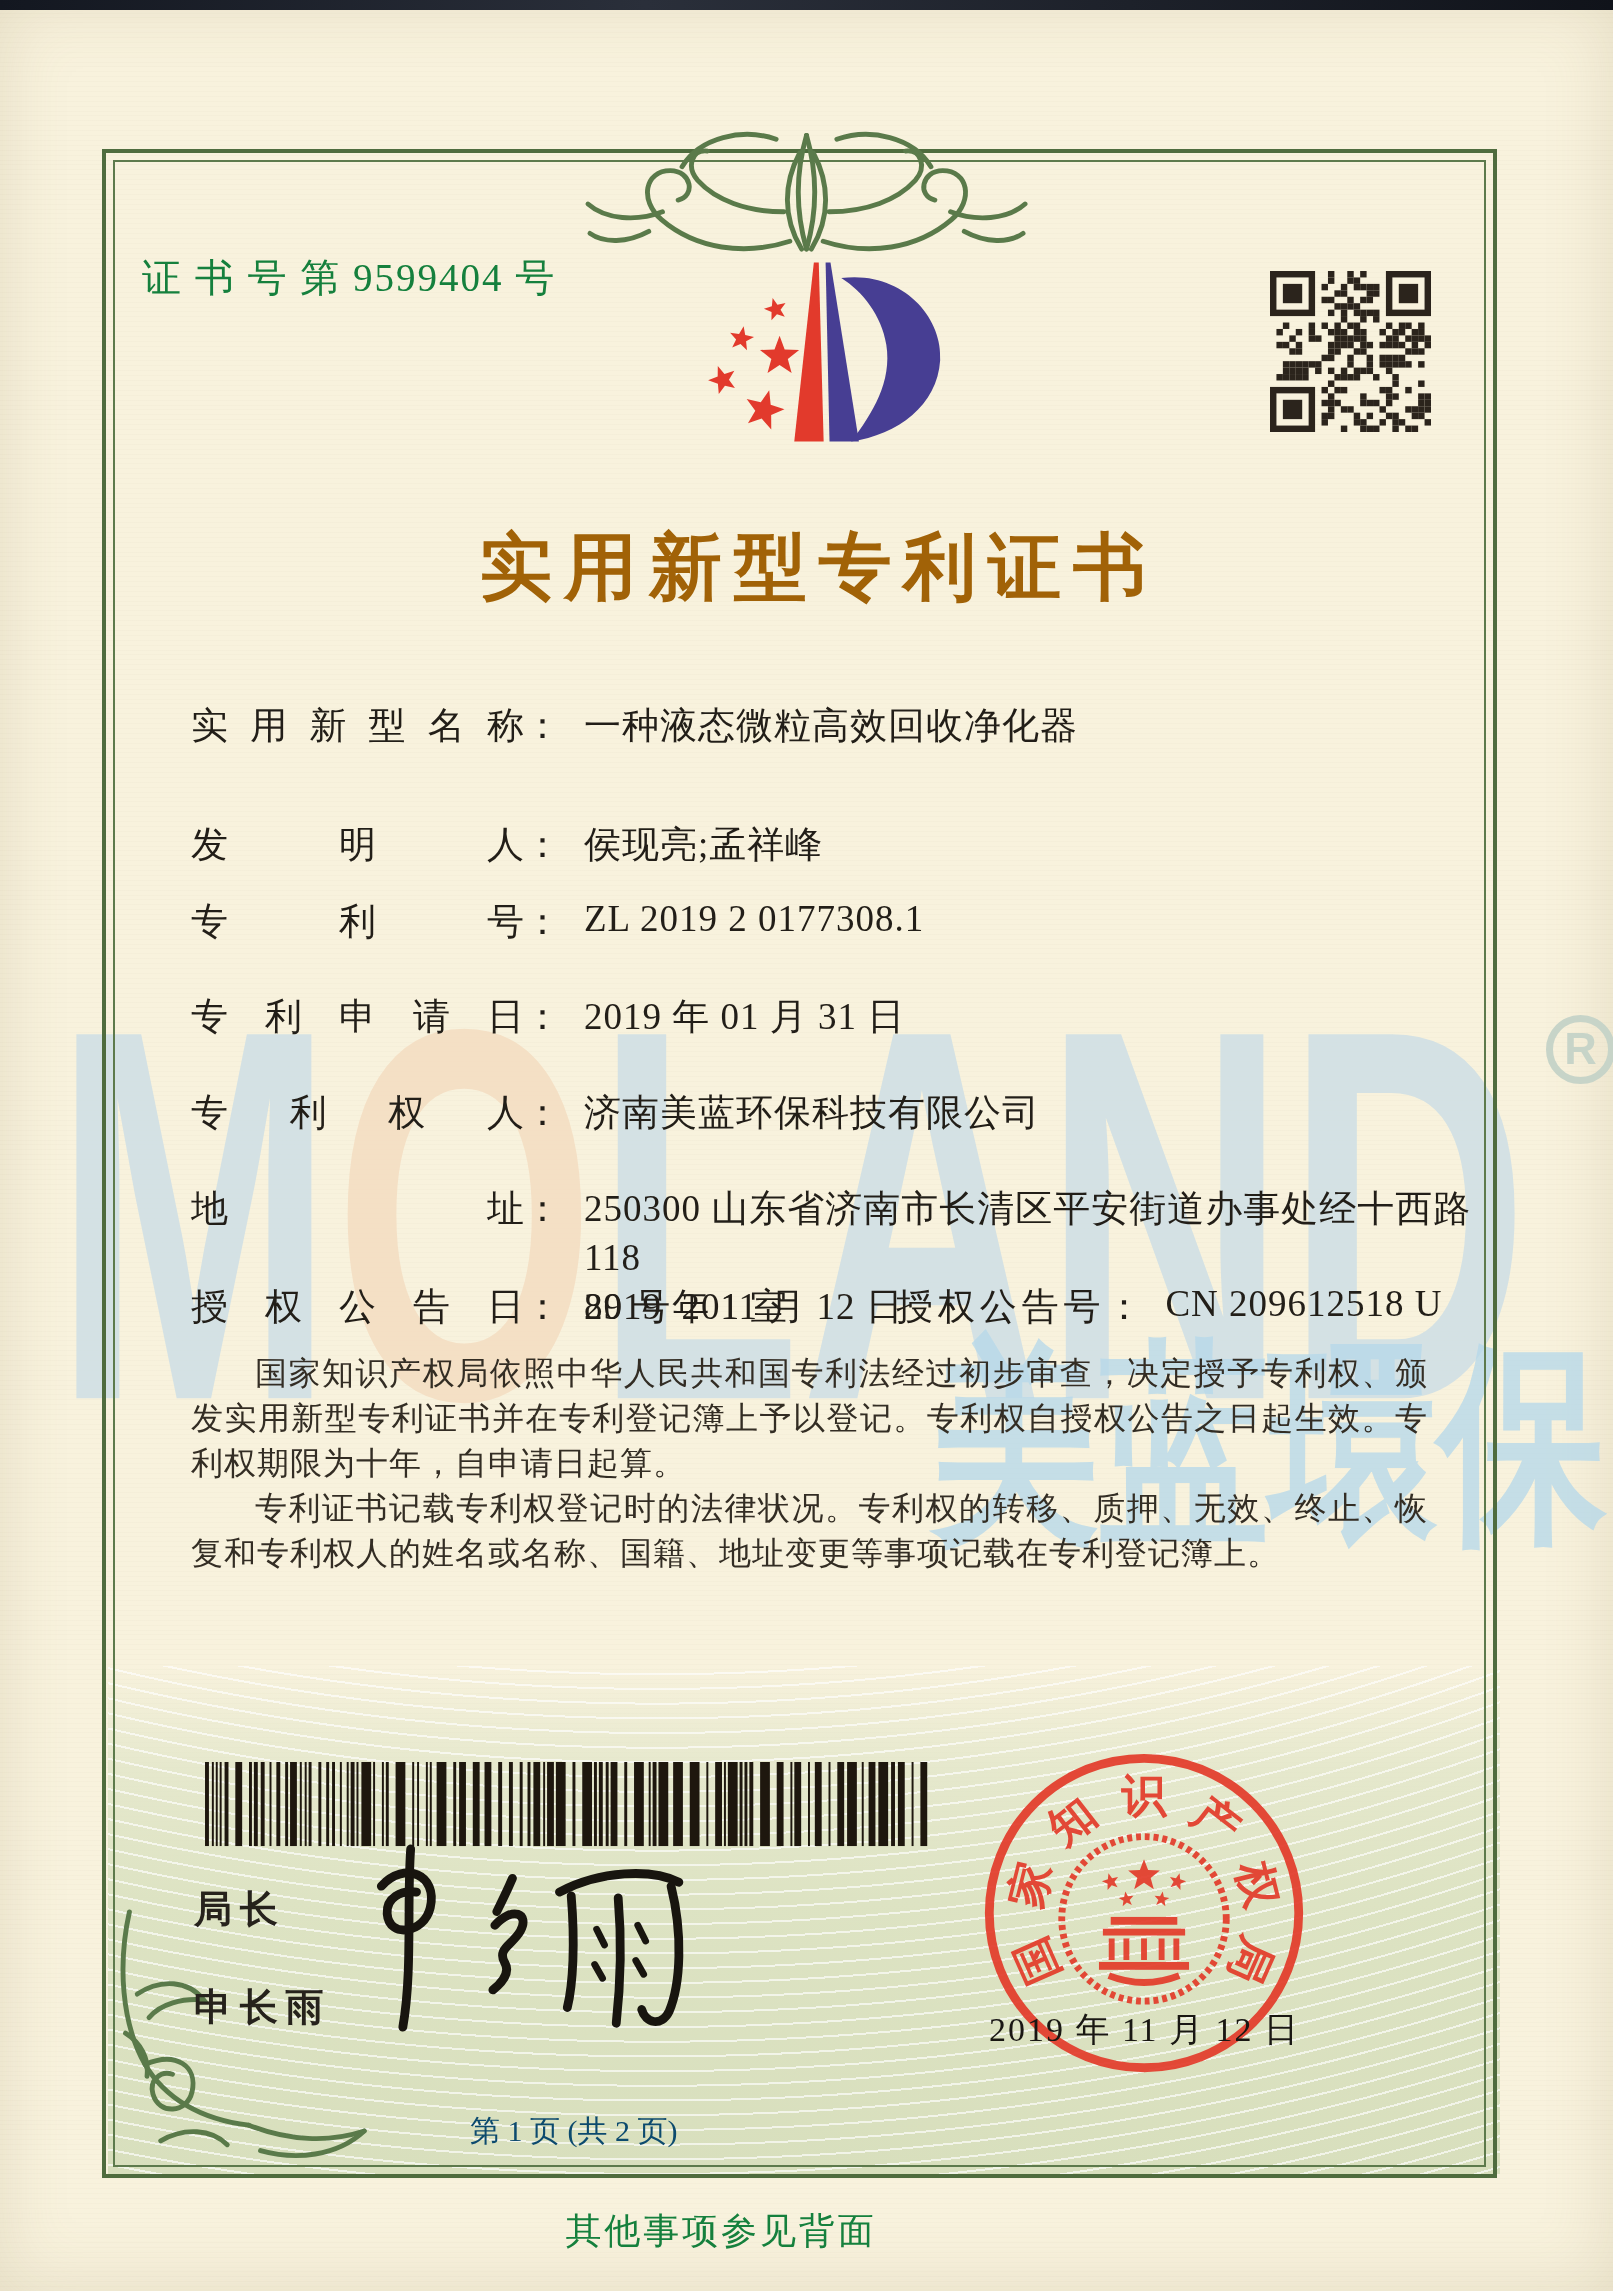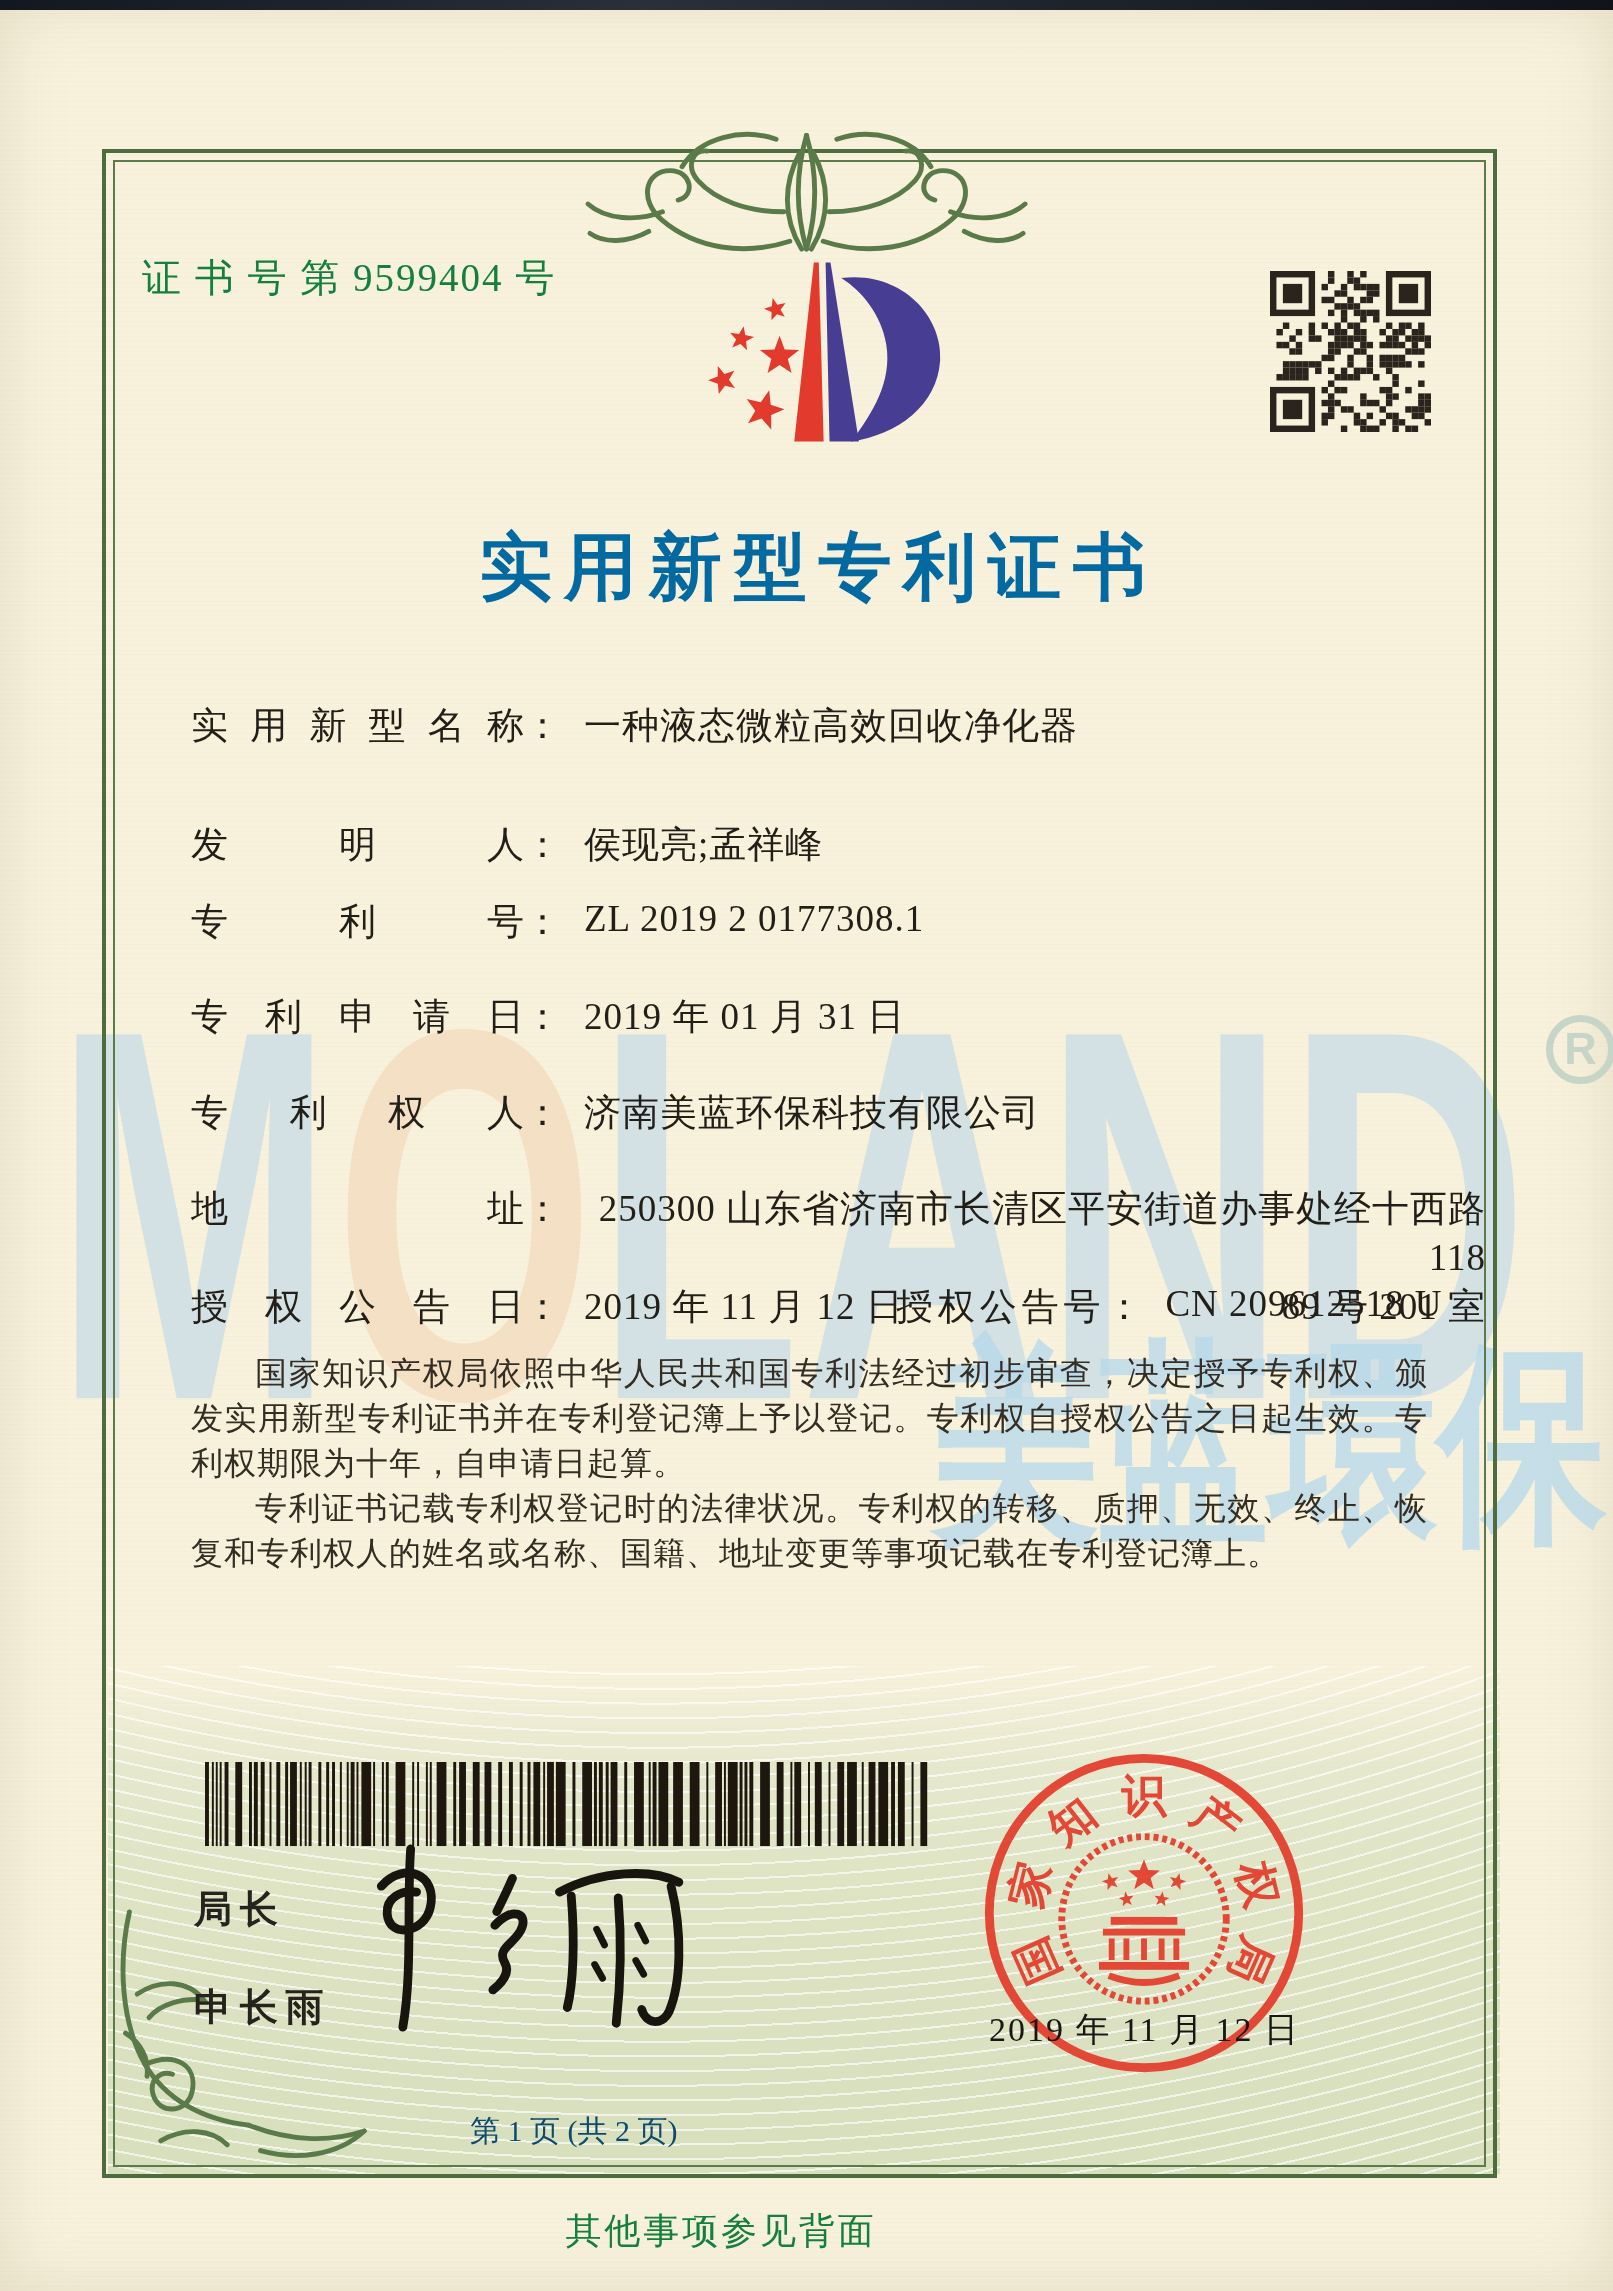--- a/index.html
+++ b/index.html
@@ -23,25 +23,25 @@
       repeating-radial-gradient(circle at 549px -2284px, rgba(255,255,255,0) 0 12.7px, rgba(255,255,255,.65) 12.7px 14.7px),
       linear-gradient(to bottom, rgba(222,228,198,0) 0%, rgba(222,228,198,.7) 20%, #dde3c3 46%, #d8dfbd 100%);}
 
   
   .frame-outer{position:absolute;left:102px;top:149px;width:1395px;height:2029px;border:4.9px solid #4f6c3e;}
   .frame-inner{position:absolute;left:113px;top:160px;width:1373px;height:2007px;border:2px solid #5d7a4c;}
 
   
   .certno{position:absolute;left:142px;top:251px;font-size:39px;color:#15803d;letter-spacing:2px;}
   .title{position:absolute;left:0;top:519px;width:1613px;text-align:center;font-size:73px;
-         font-weight:bold;letter-spacing:11.8px;color:#0369a1;padding-left:24px;}
+         font-weight:bold;letter-spacing:11.8px;color:#a16207;padding-left:24px;}
   .frow{position:absolute;left:191px;width:1245px;font-size:37px;color:#221e18;white-space:nowrap;}
   .flabel{display:inline-block;width:333px;text-align:justify;text-align-last:justify;vertical-align:top;}
   .fcolon{vertical-align:top;}
-  .fvalue{display:inline-block;margin-left:13.7px;vertical-align:top;letter-spacing:1px;text-align:right;}
+  .fvalue{display:inline-block;margin-left:13.7px;vertical-align:top;letter-spacing:1px;}
   .addr{white-space:normal;width:902px;line-height:49px;}
   .fgroup2{position:absolute;left:698px;top:0;margin-left:7px;}
   .fgroup2 .flabel2{letter-spacing:4.9px;}
   .paras{position:absolute;left:191px;top:1351px;width:1237px;font-size:32px;line-height:45px;
          text-align:justify;color:#332d24;letter-spacing:1px;}
   .paras p{margin:0;text-indent:2em;}
   .director{position:absolute;left:194px;font-family:Liberation Sans, sans-serif;
          font-weight:600;font-size:38px;color:#26221c;letter-spacing:7.8px;}
   .seal-date{position:absolute;left:946px;top:2007px;width:397px;text-align:center;
          font-size:34px;color:#191713;z-index:6;letter-spacing:2px;}

